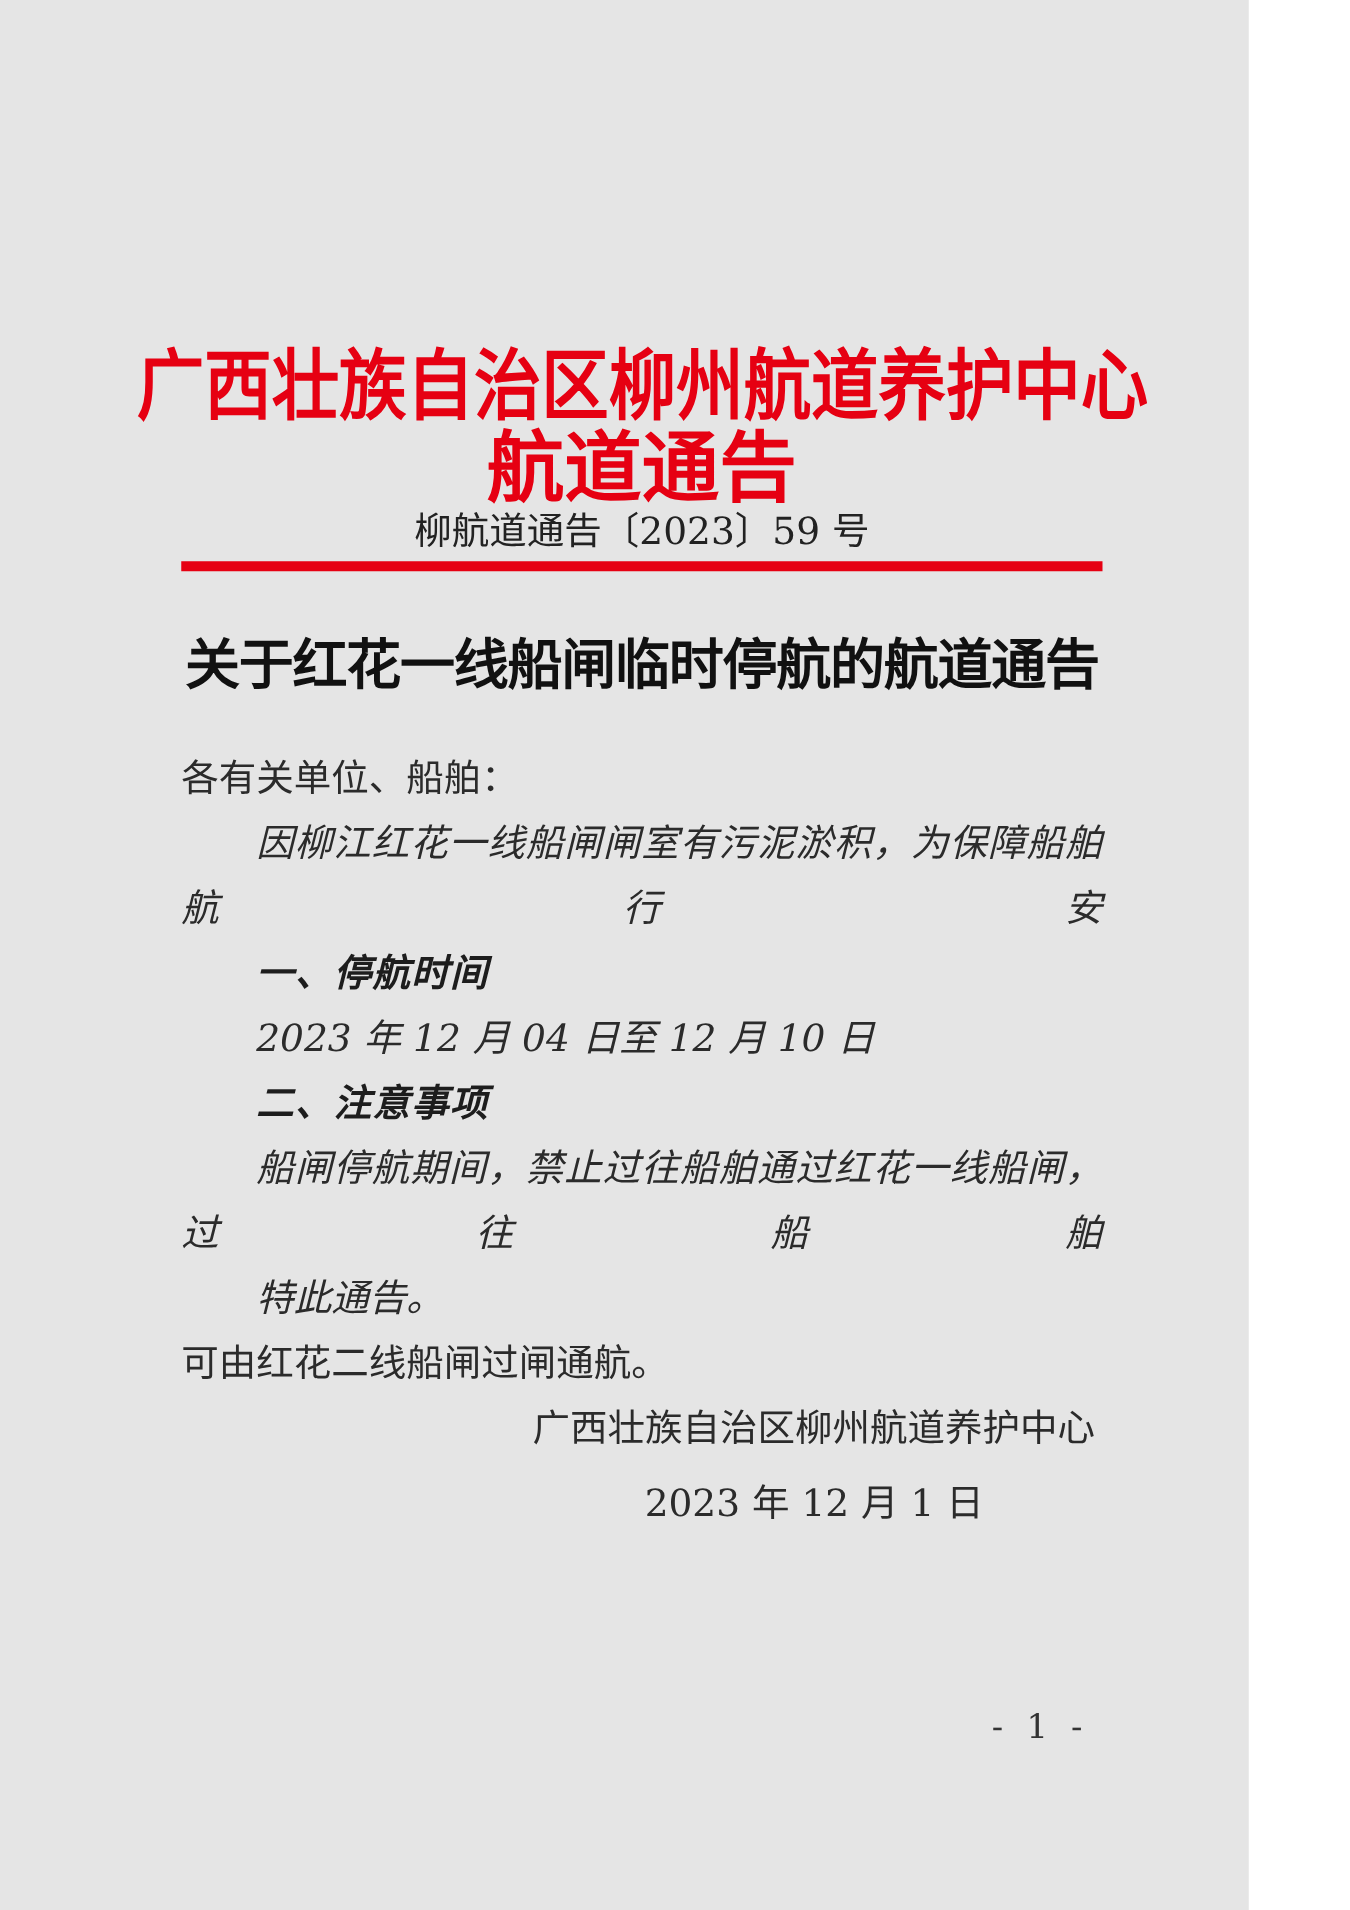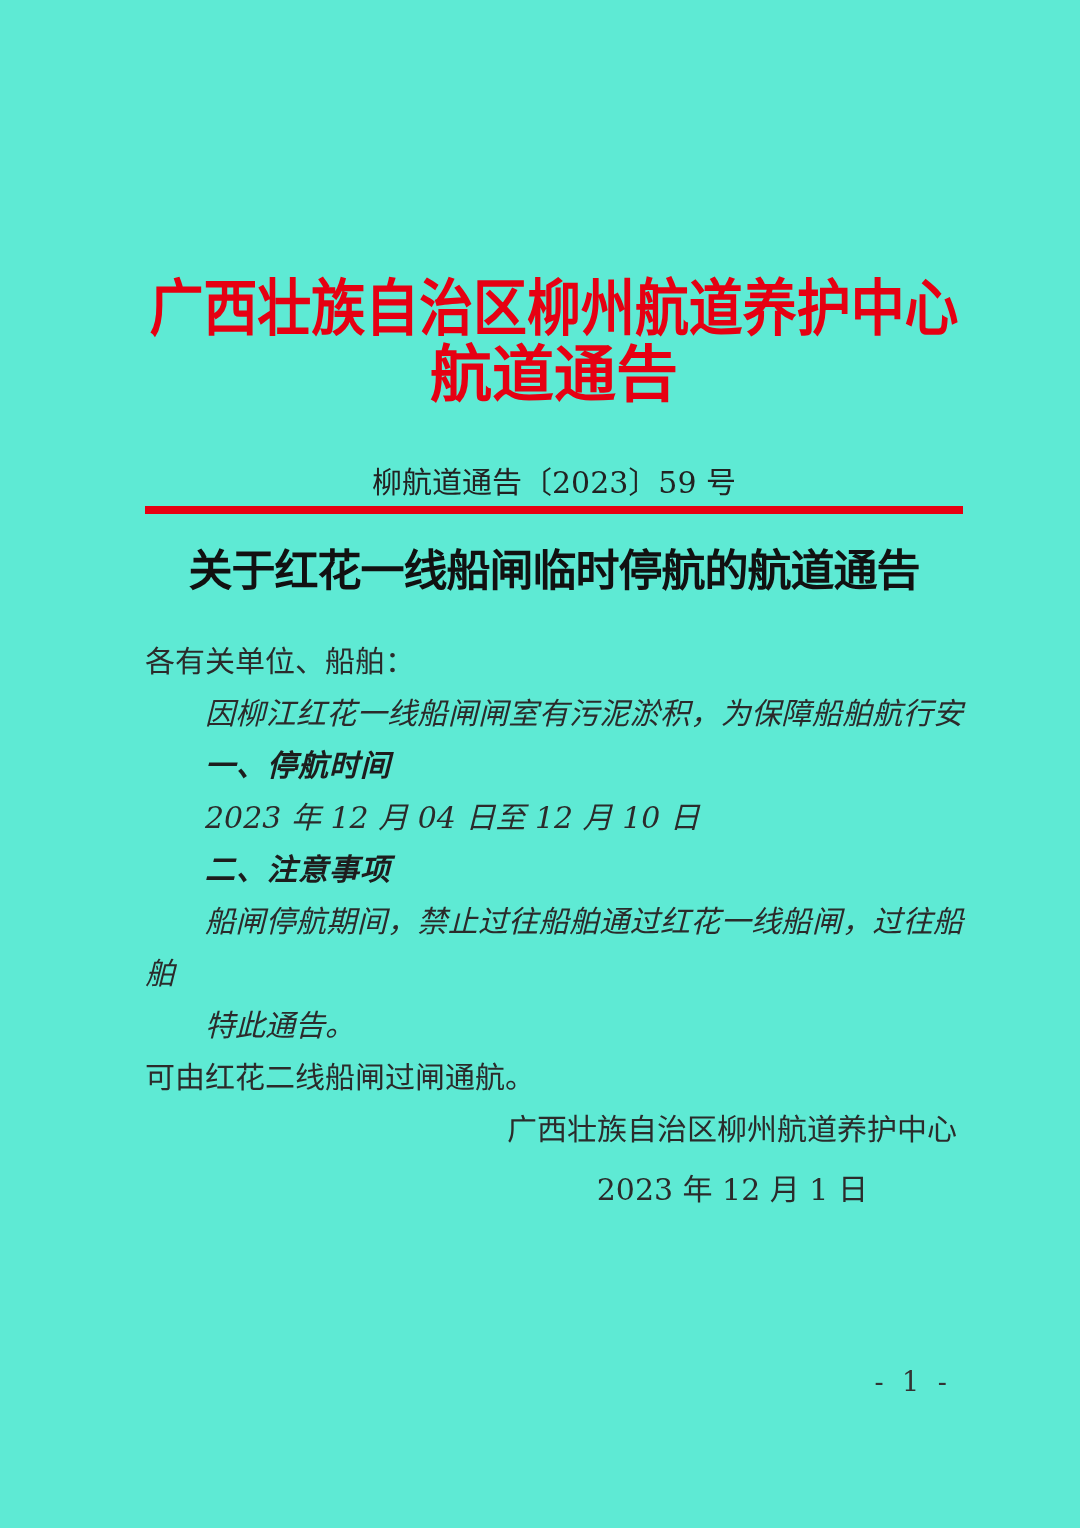--- a/index.html
+++ b/index.html
@@ -7,23 +7,23 @@
     --ink:#2b2b2b;
   }
   html,body{margin:0;padding:0;background:#ffffff;}
   body{
     width:1080px;height:1528px;
     font-family:"DejaVu Serif","Liberation Serif",serif;
     color:var(--ink);
   }
   .page{
     position:relative;
-    width:1080px;height:1528px;
+    width:999px;height:1528px;
     box-sizing:border-box;
-    background:#5eead4;
+    background:#e5e5e5;
     padding:0 117px 0 145px;
     overflow:hidden;
   }
   
   .org-title{
     color:var(--red);
     font-weight:bold;
     font-size:62px;
     line-height:66px;
     text-align:center;
@@ -35,34 +35,33 @@
     justify-content:center;
   }
   .org-title-1 .squeeze{
     display:inline-block;
     transform:scaleX(0.87);
     transform-origin:center;
     white-space:nowrap;
   }
   .org-title-2{}
   .doc-number{
-    margin-top:57px;
     text-align:center;
     font-size:30px;
     line-height:36px;
     color:#222222;
   }
   .red-rule{
     margin-top:5px;
     height:8px;
     background:var(--red);
   }
   
   .doc-title{
-    margin-top:31px;
+    margin-top:50px;
     text-align:center;
     font-size:44px;
     line-height:52px;
     font-weight:bold;
     color:#111111;
     letter-spacing:-1px;
   }
   
   .body-text{
     margin-top:39px;

